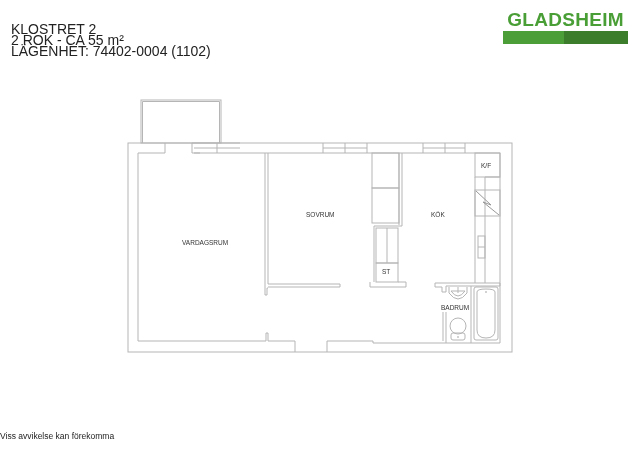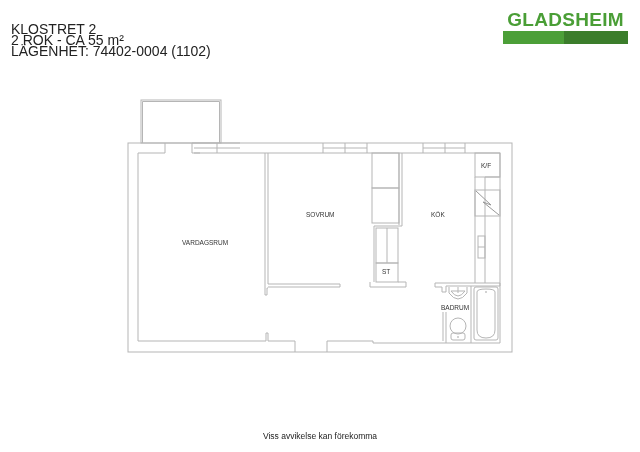--- a/index.html
+++ b/index.html
@@ -6,21 +6,21 @@
     body { width: 640px; height: 452px; position: relative; overflow: hidden; font-family: "Liberation Sans", sans-serif; color: #222; }
     .header-info { position: absolute; left: 11px; top: 8px; font-size: 14px; line-height: 11px; color: #222; margin-top: 16px; }
     .header-info div { white-space: nowrap; }
     .logo { position: absolute; left: 503px; top: 9px; width: 125px; }
     .logo-text { font-family: "Liberation Sans", sans-serif; font-weight: bold; font-size: 19px; color: #4a9e36; letter-spacing: 0.3px; text-align: center; line-height: 22px; }
     .logo-bar { display: flex; height: 13px; margin-top: 0px; }
     .logo-bar .a { flex: 0 0 61px; background: #4c9f38; }
     .logo-bar .b { flex: 1; background: #3b7d2b; }
     svg.plan { position: absolute; left: 0; top: 0; }
     .room-label { position: absolute; font-size: 6.5px; color: #333; white-space: nowrap; }
-    .footer-note { position: absolute; left: 0; width: 640px; top: 431px; text-align: center; font-size: 8.5px; color: #222; }
+    .footer-note { position: absolute; left: 0; width: 640px; top: 431px; font-size: 8.5px; color: #222; }
   </style>
 </head>
 <body>
 
 <div class="header-info">
   <div>KLOSTRET 2</div>
   <div>2 ROK - CA 55 m²</div>
   <div>LÄGENHET:  74402-0004 (1102)</div>
 </div>
 

